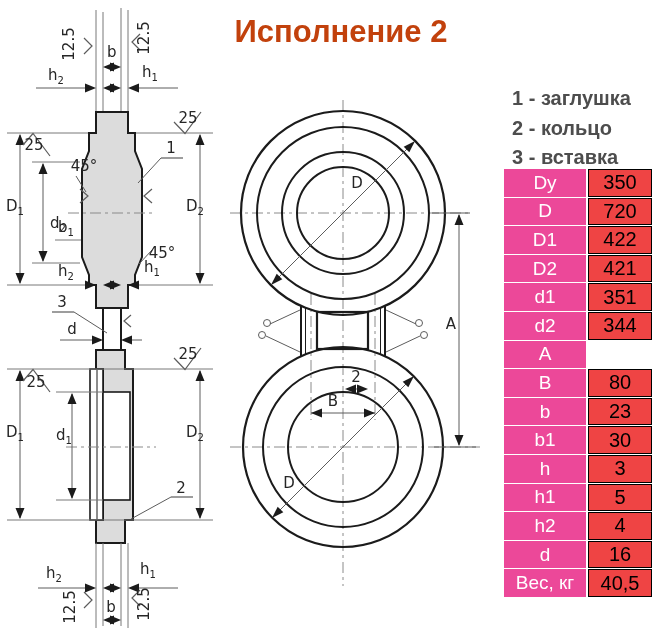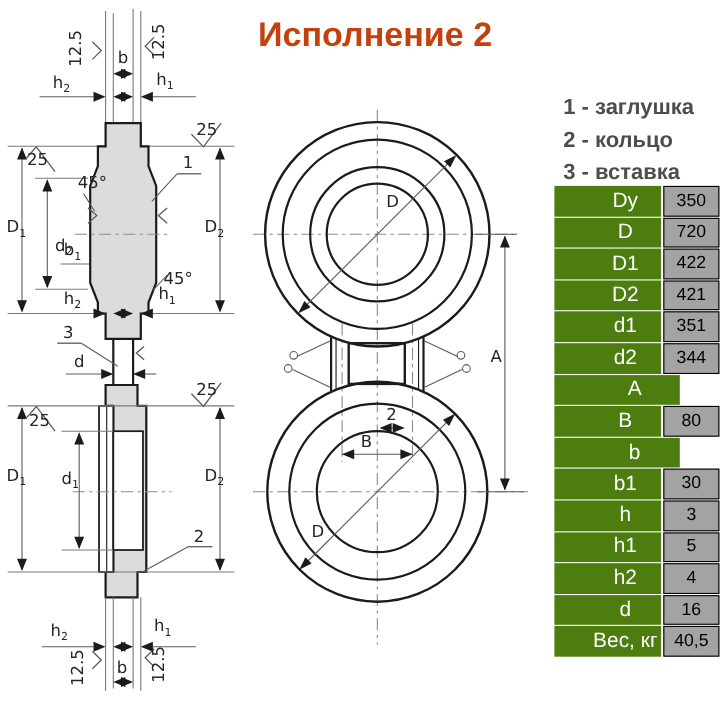--- a/index.html
+++ b/index.html
@@ -4,24 +4,24 @@
 <style>
   html,body{margin:0;padding:0;background:#fff;}
   .stage{position:relative;width:658px;height:639px;background:#fff;overflow:hidden;
          font-family:"Liberation Sans",sans-serif;}
   .title{position:absolute;left:205px;top:14px;width:272px;text-align:center;
          font-size:31px;font-weight:700;color:#c2410c;letter-spacing:0px;}
   .legend{position:absolute;left:512px;top:84px;color:#4d4d4d;font-weight:700;
           font-size:20px;line-height:29.5px;}
   .tbl{position:absolute;left:504px;top:169px;width:150px;}
   .trow{display:flex;height:27.6px;margin-bottom:1px;}
-  .tlab{width:82px;background:#4d7c0f;color:#fff;display:flex;align-items:center;
-        justify-content:center;font-size:19px;padding-left:32px;}
-  .tval{width:62px;margin-left:2px;background:#a3a3a3;border:1.3px solid #000;color:#000;
-        display:flex;align-items:center;justify-content:center;font-size:16px;}
+  .tlab{width:82px;background:#ec4899;color:#fff;display:flex;align-items:center;
+        justify-content:center;font-size:19px;}
+  .tval{width:62px;margin-left:2px;background:#ef4444;border:1.3px solid #000;color:#000;
+        display:flex;align-items:center;justify-content:center;font-size:20px;}
   svg{position:absolute;left:0;top:0;}
   .ext{stroke:#787878;stroke-width:1;fill:none;}
   .cl{stroke:#8a8a8a;stroke-width:1;fill:none;stroke-dasharray:11 4 3 4;}
   .body{fill:#dcdcdc;stroke:#1b1b1b;stroke-width:2;stroke-linejoin:miter;}
   .wcut{fill:#fff;stroke:#1b1b1b;stroke-width:1.6;}
   .main{stroke:#1b1b1b;fill:none;}
   .dim{stroke:#5c5c5c;stroke-width:1;fill:none;}
   .dimd{stroke:#5c5c5c;stroke-width:1;fill:none;stroke-dasharray:4 3;}
   .arr{fill:#1b1b1b;stroke:none;}
   .chev{stroke:#5c5c5c;stroke-width:1.2;fill:none;}
@@ -301,20 +301,21 @@
       </div>
   <div class="trow">
         <div class="tlab">A</div>
       </div>
   <div class="trow">
         <div class="tlab">B</div>
         <div class="tval">80</div>
       </div>
   <div class="trow">
         <div class="tlab">b</div>
+        <div class="tval">23</div>
       </div>
   <div class="trow">
         <div class="tlab">b1</div>
         <div class="tval">30</div>
       </div>
   <div class="trow">
         <div class="tlab">h</div>
         <div class="tval">3</div>
       </div>
   <div class="trow">

